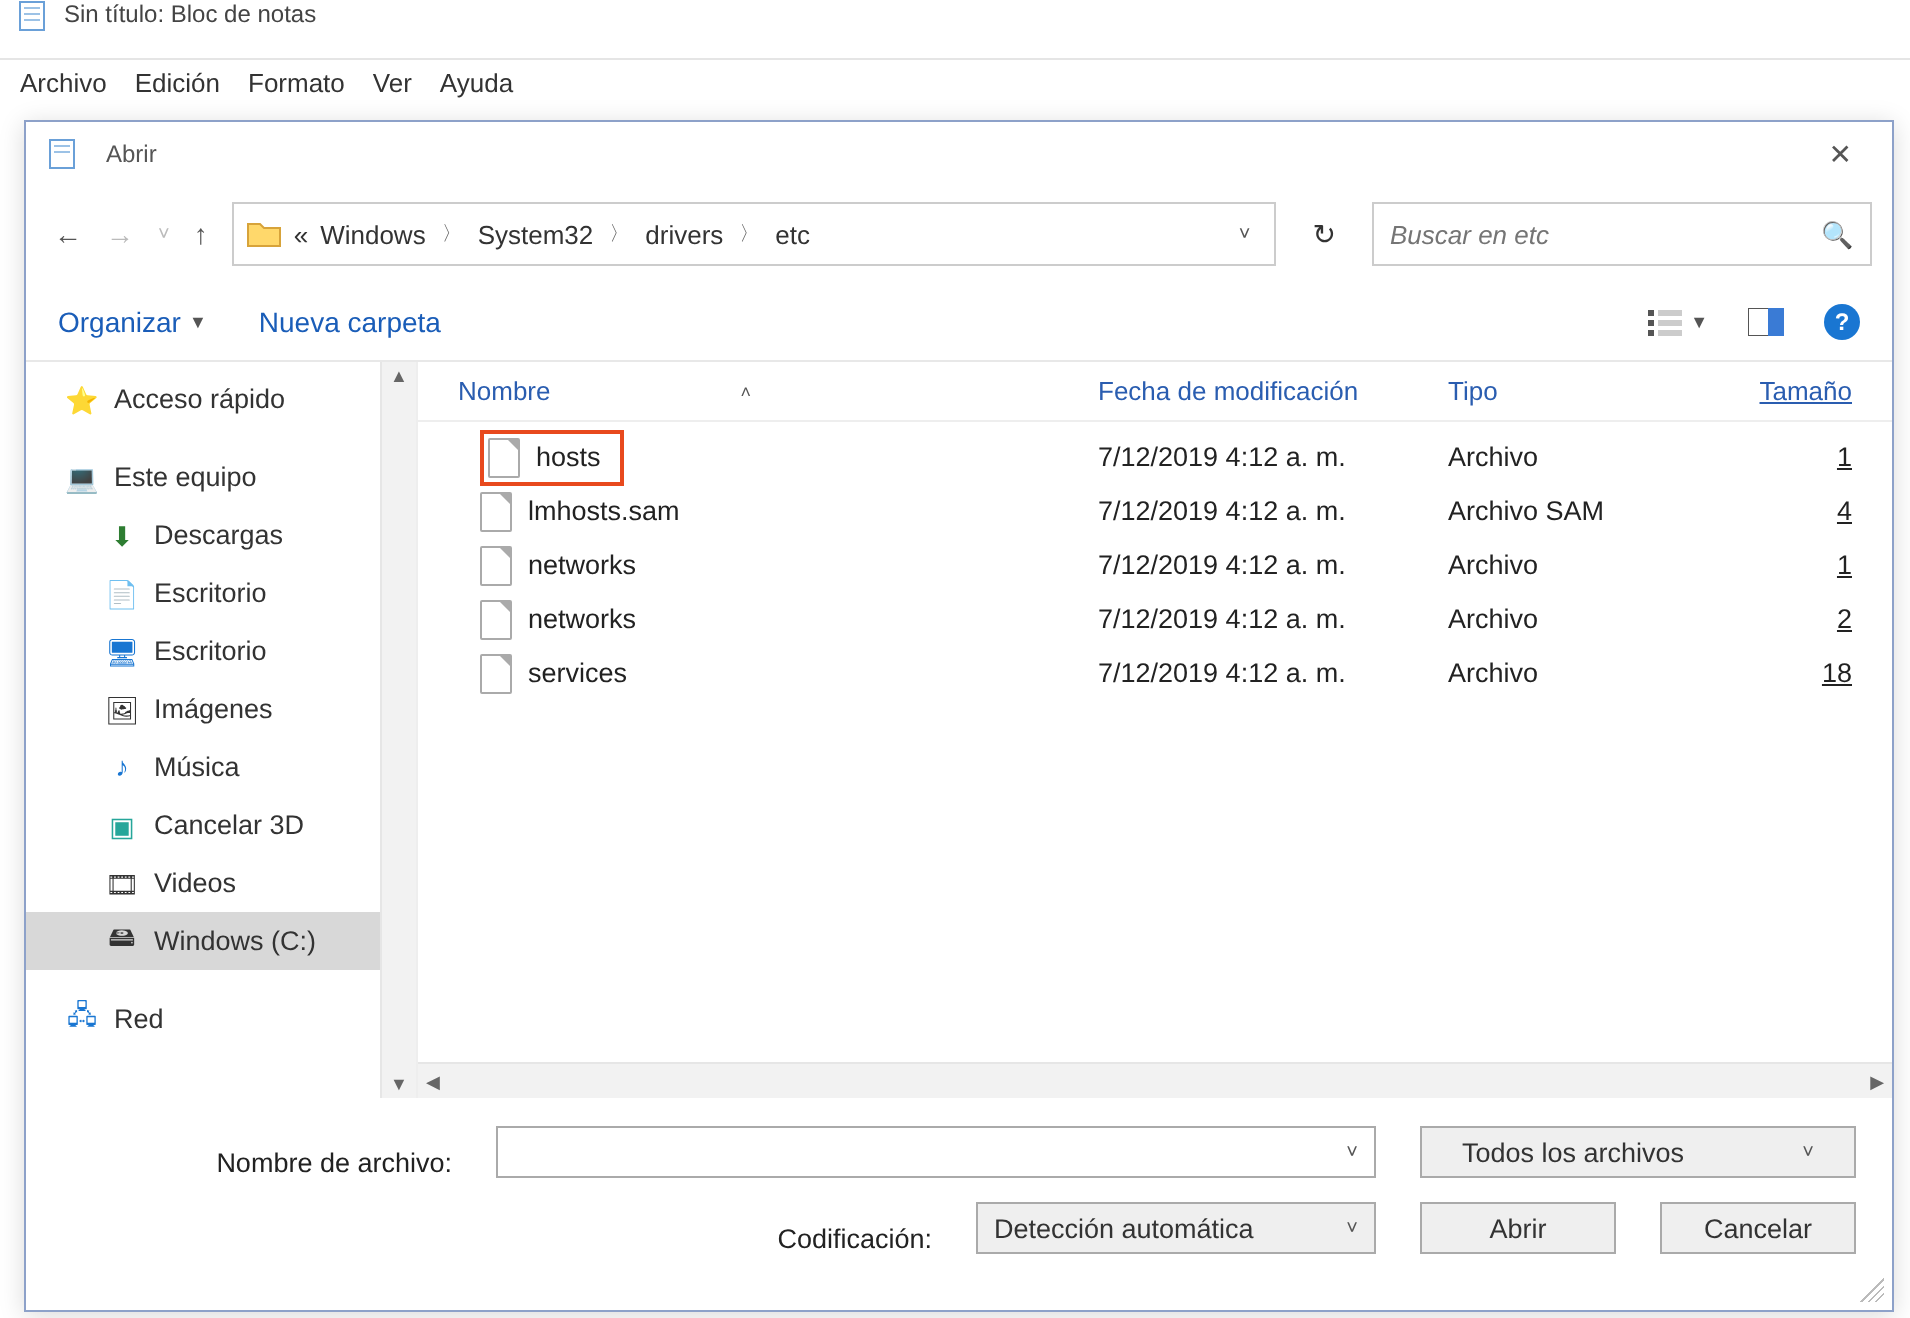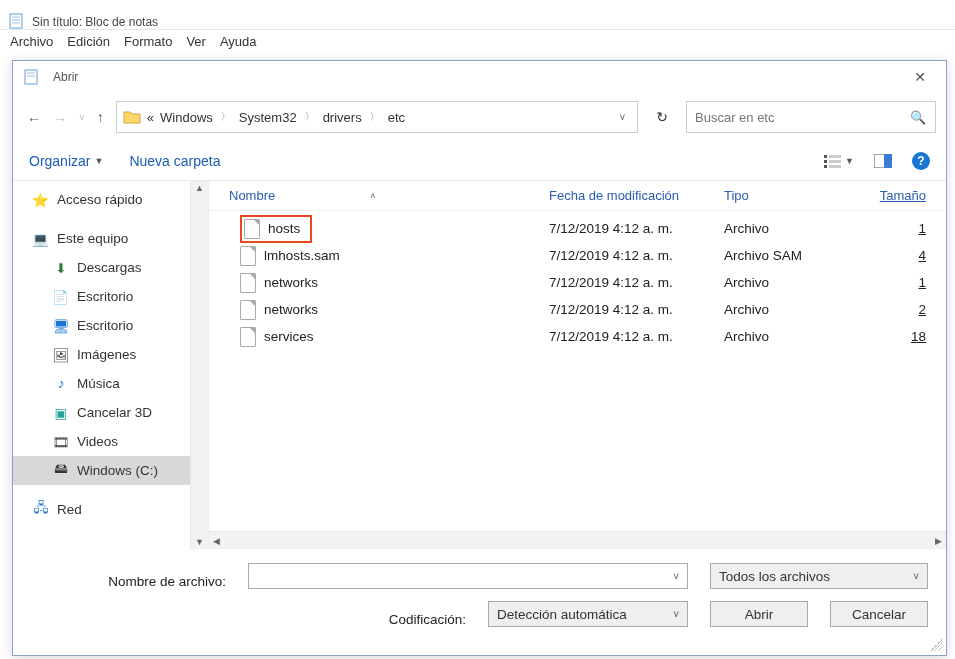--- a/index.html
+++ b/index.html
@@ -1,39 +1,39 @@
 <!DOCTYPE html>
 <html><head>
 <meta charset="utf-8">
 <style>
   * { box-sizing: border-box; margin: 0; padding: 0; font-family: "Segoe UI", Tahoma, sans-serif; }
   body { background: #fff; width: 955px; height: 659px; overflow: hidden; color: #333; }
   
-  .notepad-titlebar { display:flex; align-items:flex-end; height:30px; padding:0 8px; border-bottom:1px solid #e5e5e5; }
+  .notepad-titlebar { display:flex; align-items:flex-start; height:30px; padding:0 8px; border-bottom:1px solid #e5e5e5; }
   .notepad-icon { width:16px; height:16px; margin-right:8px; }
   .notepad-title { font-size:12px; color:#444; }
   .menubar { display:flex; gap:14px; padding:4px 10px 8px; font-size:13px; color:#333; }
   .menubar span { cursor:default; }
 
   
   .dialog { position:absolute; left:12px; top:60px; width:935px; height:596px; border:1px solid #8da1c9; background:#fff; box-shadow:0 2px 12px rgba(0,0,0,.15); }
   .dlg-titlebar { display:flex; align-items:center; height:32px; padding:0 10px; }
   .dlg-title { font-size:12px; color:#555; margin-left:6px; flex:1; }
   .close-x { font-size:14px; color:#555; padding:4px 10px; cursor:pointer; }
   .navrow { display:flex; align-items:center; height:48px; padding:0 10px; gap:8px; }
   .nav-arrows { display:flex; align-items:center; gap:12px; padding:0 4px; color:#555; }
   .nav-arrows .disabled { color:#bbb; }
   .nav-arrows span { font-size:14px; cursor:pointer; }
   .breadcrumb { flex:1; display:flex; align-items:center; height:32px; border:1px solid #ccc; background:#fff; padding:0 6px; gap:6px; font-size:13px; color:#333; }
   .bc-folder { width:18px; height:18px; }
   .bc-sep { color:#666; font-size:10px; margin:0 2px; }
   .bc-caret { margin-left:auto; color:#555; font-size:10px; padding:0 6px;}
   .refresh { color:#333; padding:0 10px; font-size:14px; cursor:pointer;}
   .searchbox { width:250px; height:32px; border:1px solid #ccc; display:flex; align-items:center; padding:0 8px; gap:8px; }
-  .searchbox input { border:none; outline:none; flex:1; font-size:13px; color:#666; }
+  .searchbox input { border:none; outline:none; flex:1; font-size:13px; color:#666;font-style:italic; }
   .search-icon { color:#555; font-size:13px; }
 
   .toolbar { display:flex; align-items:center; height:40px; padding:0 16px; gap:26px; font-size:14px; color:#1a5db8; border-bottom:1px solid #e8e8e8; }
   .toolbar .tool { display:flex; align-items:center; gap:4px; cursor:pointer; }
   .toolbar .right { margin-left:auto; display:flex; align-items:center; gap:20px; color:#555; }
   .view-btn { display:flex; align-items:center; gap:3px; }
   .help-circle { width:18px; height:18px; border-radius:50%; background:#1976d2; color:#fff; display:flex; align-items:center; justify-content:center; font-size:12px; font-weight:bold; cursor:pointer; }
 
   .body { display:flex; height:368px; }
   
@@ -65,21 +65,21 @@
   .hscroll { height:18px; background:#f2f2f2; border-top:1px solid #e6e6e6; display:flex; align-items:center; justify-content:space-between; padding:0 4px; margin-top:auto;}
   .hscroll .arw { font-size:9px; color:#666; cursor:pointer; }
 
   
   .bottom { padding:14px 18px 10px; font-size:13.5px; }
   .form-row { display:flex; align-items:flex-end; gap:22px; margin-bottom:12px; justify-content:flex-end; }
   .lbl { color:#222; }
   .filename-combo { flex:0 0 440px; height:26px; border:1px solid #aaa; display:flex; align-items:center; }
   .filename-combo input{ flex:1; border:none; outline:none; padding:0 6px; font-size:13.5px;}
   .combo-caret { padding: 0 8px; color:#555; font-size:10px; cursor:pointer;}
-  .filter-combo { width:218px; height:26px; border:1px solid #aaa; background:#efefef; display:flex; align-items:center; padding:0 8px; gap:6px;}
+  .filter-combo { width:218px; height:26px; border:1px solid #aaa; background:#efefef; display:flex; align-items:center; padding:0 20px; gap:6px;}
   .enc-combo { width:200px; height:26px; border:1px solid #aaa; background:#efefef; display:flex; align-items:center; padding:0 8px;}
   .btn { width:98px; height:26px; border:1px solid #aaa; background:#efefef; display:flex; align-items:center; justify-content:center; cursor:pointer; }
   .resize-grip { position:absolute; right:4px; bottom:4px; width:12px; height:12px; background:
     linear-gradient(135deg, transparent 0 50%, #bbb 50% 55%, transparent 55% 65%, #bbb 65% 70%, transparent 70% 80%, #bbb 80% 85%, transparent 85%); }
 </style>
 </head>
 <body>
 
 <div class="notepad-titlebar">
   <svg class="notepad-icon" viewBox="0 0 16 16">

